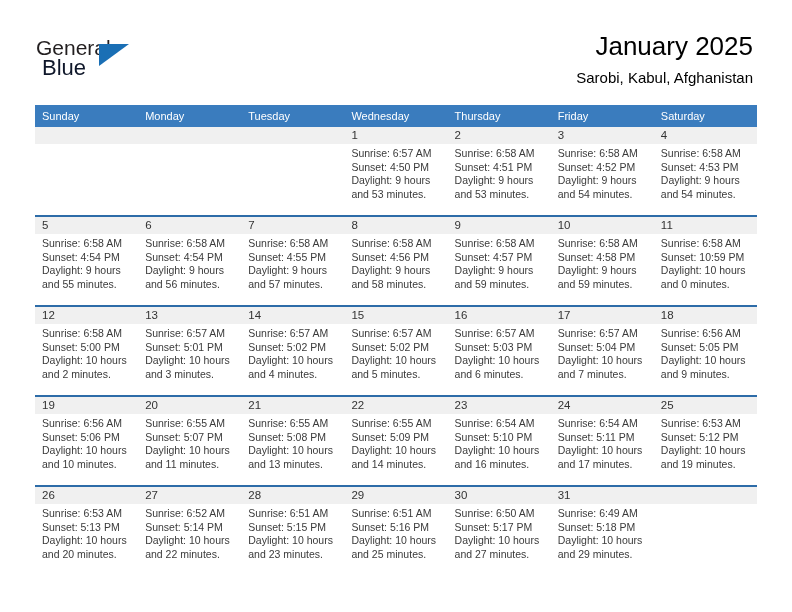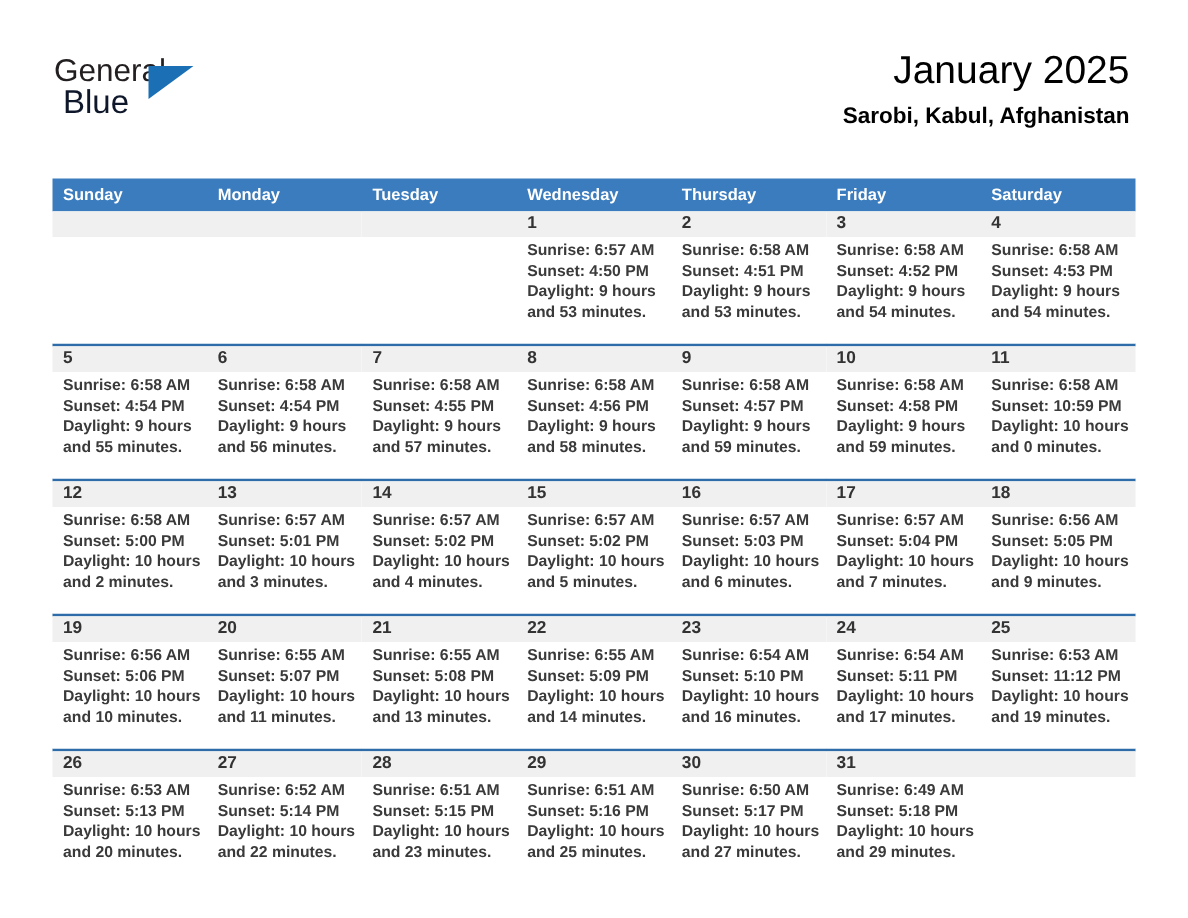--- a/index.html
+++ b/index.html
@@ -72,34 +72,33 @@
   }
   .cal-title {
     font-size: 26px;
     font-weight: normal;
     color: #000000;
     line-height: 32px;
     white-space: nowrap;
   }
   .cal-subtitle {
     font-size: 15px;
-    font-weight: bold;
+    font-weight: normal;
     color: #000000;
     line-height: 22px;
     margin-top: 5px;
     white-space: nowrap;
   }
 
   
   .calendar {
     position: absolute;
     left: 35px;
-    top: 119px;
+    top: 105px;
     width: 722px;
-    font-weight: bold;
   }
   .weekdays {
     display: flex;
     width: 100%;
     background: #3a7cbe;
     height: 22px;
   }
   .weekday {
     flex: 1 1 0;
     color: #ffffff;
@@ -427,21 +426,21 @@
               <div class="day-line">Sunrise: 6:54 AM</div>
               <div class="day-line">Sunset: 5:11 PM</div>
               <div class="day-line">Daylight: 10 hours</div>
               <div class="day-line">and 17 minutes.</div>
             </div>
           </div>
           <div class="day">
             <div class="day-num">25</div>
             <div class="day-body">
               <div class="day-line">Sunrise: 6:53 AM</div>
-              <div class="day-line">Sunset: 11:12 PM</div>
+              <div class="day-line">Sunset: 5:12 PM</div>
               <div class="day-line">Daylight: 10 hours</div>
               <div class="day-line">and 19 minutes.</div>
             </div>
           </div>
         </div>
         <div class="week">
           <div class="day">
             <div class="day-num">26</div>
             <div class="day-body">
               <div class="day-line">Sunrise: 6:53 AM</div>

